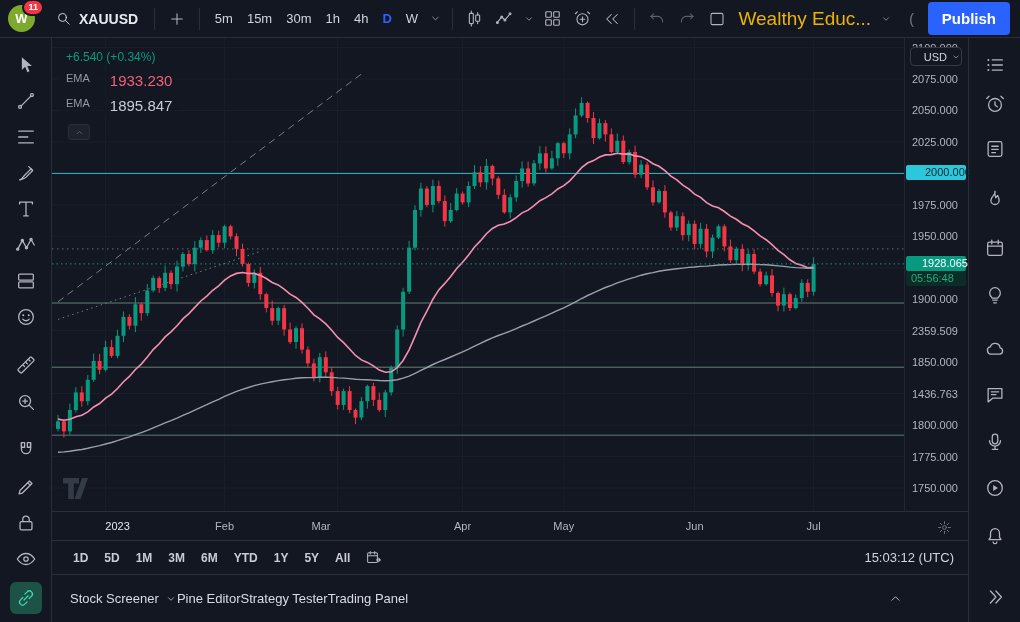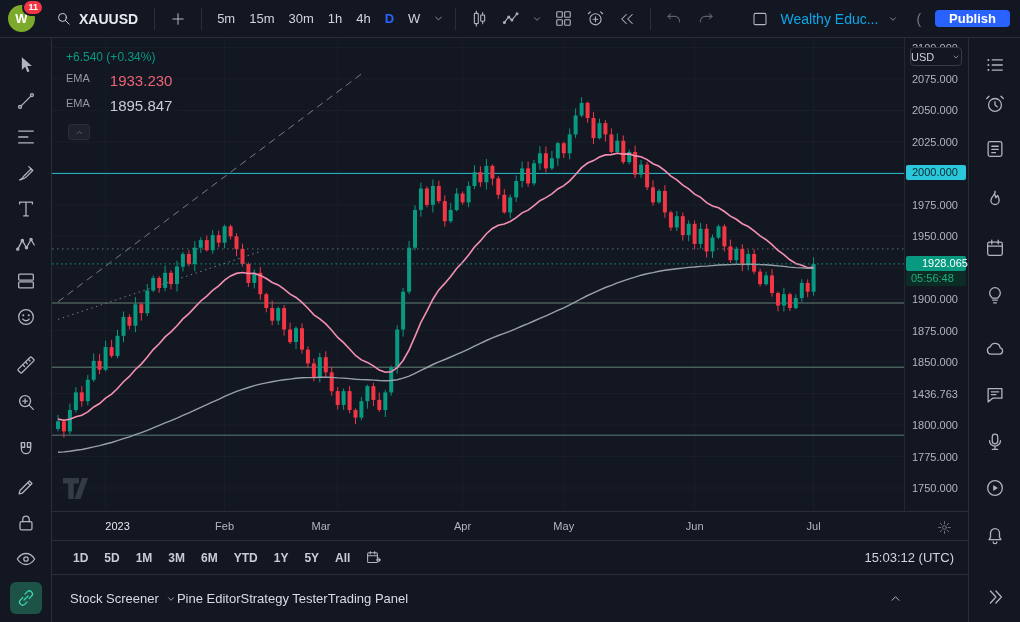--- a/index.html
+++ b/index.html
@@ -13,23 +13,23 @@
   .symline{display:flex;align-items:center;gap:7px;padding:4px 8px;border-radius:4px;cursor:pointer}
   .sym{font-size:14px;font-weight:bold;color:#e8eaf0}
   .sep{width:1px;height:22px;background:#2a2e39;margin:0 6px;flex:0 0 1px}
   .icbtn{background:none;border:0;color:#b2b5be;width:30px;height:28px;display:flex;align-items:center;justify-content:center;border-radius:4px;cursor:pointer;padding:0}
   .icbtn.small{width:18px}
   .icbtn.dim{color:#5d6270}
   .tfgroup{display:flex;align-items:center}
   .tfbtn{background:none;border:0;color:#d1d4dc;font-family:inherit;font-size:13px;padding:5px 7px;border-radius:4px;cursor:pointer}
   .tfbtn.active{color:#2962ff;font-weight:bold}
   .tright{margin-left:auto;display:flex;align-items:center;gap:4px}
-  .namebtn{background:none;border:0;color:#0ea5e9;font-family:inherit;font-size:14px;cursor:pointer;padding:5px 2px;white-space:nowrap}
+  .namebtn{background:none;border:0;color:#eab308;font-family:inherit;font-size:19px;cursor:pointer;padding:5px 2px;white-space:nowrap}
   .partial{color:#787b86;font-size:14px;margin:0 4px 0 10px}
-  .publish{background:#2962ff;color:#fff;border:0;font-family:inherit;font-size:13px;font-weight:bold;height:17px;padding:0 14px;border-radius:4px;cursor:pointer;margin-left:6px}
+  .publish{background:#2962ff;color:#fff;border:0;font-family:inherit;font-size:15px;font-weight:bold;height:33px;padding:0 14px;border-radius:4px;cursor:pointer;margin-left:6px}
   
   .main{flex:1;display:flex;min-height:0}
   .leftrail{width:52px;flex:0 0 52px;border-right:1px solid #2a2e39;position:relative}
   .rightrail{width:52px;flex:0 0 52px;border-left:1px solid #2a2e39;position:relative}
   .tool{position:absolute;left:15px;width:22px;height:22px;color:#b2b5be;cursor:pointer;display:flex;align-items:center;justify-content:center}
   .tool.sel{left:10px;width:32px;height:32px;background:#1d5247;color:#3bd6b3;border-radius:6px}
   .rtool{position:absolute;left:15px;width:22px;height:22px;color:#b2b5be;cursor:pointer;display:flex;align-items:center;justify-content:center}
   .center{flex:1;display:flex;flex-direction:column;min-width:0}
   .chartzone{height:473px;flex:0 0 473px;display:flex;position:relative}
   .plot{width:852px;flex:0 0 852px;position:relative;overflow:hidden}
@@ -39,22 +39,22 @@
   .lg-change{color:#089981;display:block;width:max-content}
   .lg-row{display:flex;width:max-content;gap:20px;align-items:flex-start}
   .lg-l{color:#9598a1;font-size:11px}
   .lg-v{font-size:15px}
   .v0{color:#f06277}
   .v1{color:#c7cbd6}
   .lg-collapse{margin-top:8px;margin-left:8px;width:22px;height:16px;background:#1e222d;border:1px solid #2a2e39;border-radius:3px;color:#787b86;display:flex;align-items:center;justify-content:center;cursor:pointer}
   
   .paxis{width:62px;flex:0 0 62px;border-left:1px solid #232734;position:relative;font-size:11px;color:#b2b5be;background:#131722}
   .tick{position:absolute;left:7px;line-height:12px;white-space:nowrap}
-  .usdbox{position:absolute;top:9px;left:5px;width:52px;height:19px;background:#131722;border:1px solid #363a45;border-radius:4px;display:flex;align-items:center;justify-content:space-between;gap:4px;color:#d1d4dc;cursor:pointer;z-index:4}
-  .badge-cyan{position:absolute;left:1px;width:60px;background:#2bc7da;color:#0a2a30;padding:1px 6px;border-radius:2px;z-index:3;line-height:13px}
+  .usdbox{position:absolute;top:9px;left:5px;width:52px;height:19px;background:#131722;border:1px solid #363a45;border-radius:4px;display:flex;align-items:center;justify-content:flex-end;gap:4px;color:#d1d4dc;cursor:pointer;z-index:4}
+  .badge-cyan{position:absolute;left:1px;width:60px;background:#2bc7da;color:#0a2a30;padding:1px 19px;border-radius:2px;z-index:3;line-height:13px}
   .badge-last{position:absolute;left:1px;width:60px;background:#089981;color:#fff;padding:1px 5px;border-radius:2px;z-index:3;line-height:13px}
   .badge-cd{position:absolute;left:1px;width:60px;background:#0b2d25;color:#1fae7e;padding:1px 5px;border-radius:2px;z-index:3;line-height:13px}
   
   .xstrip{height:29px;flex:0 0 29px;border-top:1px solid #2a2e39;position:relative}
   .xlab{position:absolute;top:8px;font-size:11px;color:#b2b5be;transform:translateX(-50%);white-space:nowrap}
   .xlab.major{color:#e3e6ed}
   .gearbtn{position:absolute;left:880px;top:3px;background:none;border:0;color:#787b86;cursor:pointer;width:24px;height:24px;display:flex;align-items:center;justify-content:center}
   
   .rangerow{height:34px;flex:0 0 34px;border-top:1px solid #2a2e39;display:flex;align-items:center;padding:0 14px;gap:2px}
   .ranges{display:flex;align-items:center;gap:2px}
@@ -619,21 +619,21 @@
 
         <div class="paxis">
           <div id="yticks">
               <div class="tick" style="top: 3.5646px;">2100.000</div>
               <div class="tick" style="top: 35.0271px;">2075.000</div>
               <div class="tick" style="top: 66.4896px;">2050.000</div>
               <div class="tick" style="top: 97.9521px;">2025.000</div>
               <div class="tick" style="top: 160.877px;">1975.000</div>
               <div class="tick" style="top: 192.34px;">1950.000</div>
               <div class="tick" style="top: 255.265px;">1900.000</div>
-              <div class="tick" style="top: 286.727px;">1875.000</div>
+              <div class="tick" style="top: 286.727px;">2359.509</div>
               <div class="tick" style="top: 318.19px;">1850.000</div>
               <div class="tick" style="top: 349.652px;">1436.763</div>
               <div class="tick" style="top: 381.115px;">1800.000</div>
               <div class="tick" style="top: 412.577px;">1775.000</div>
               <div class="tick" style="top: 444.04px;">1750.000</div>
             </div>
           <div class="usdbox">
             <span>USD</span>
             <i class="ic">
                 <svg width="10" height="10" viewBox="0 0 24 24" fill="none" stroke="currentColor" stroke-width="1.4" stroke-linecap="round" stroke-linejoin="round">

